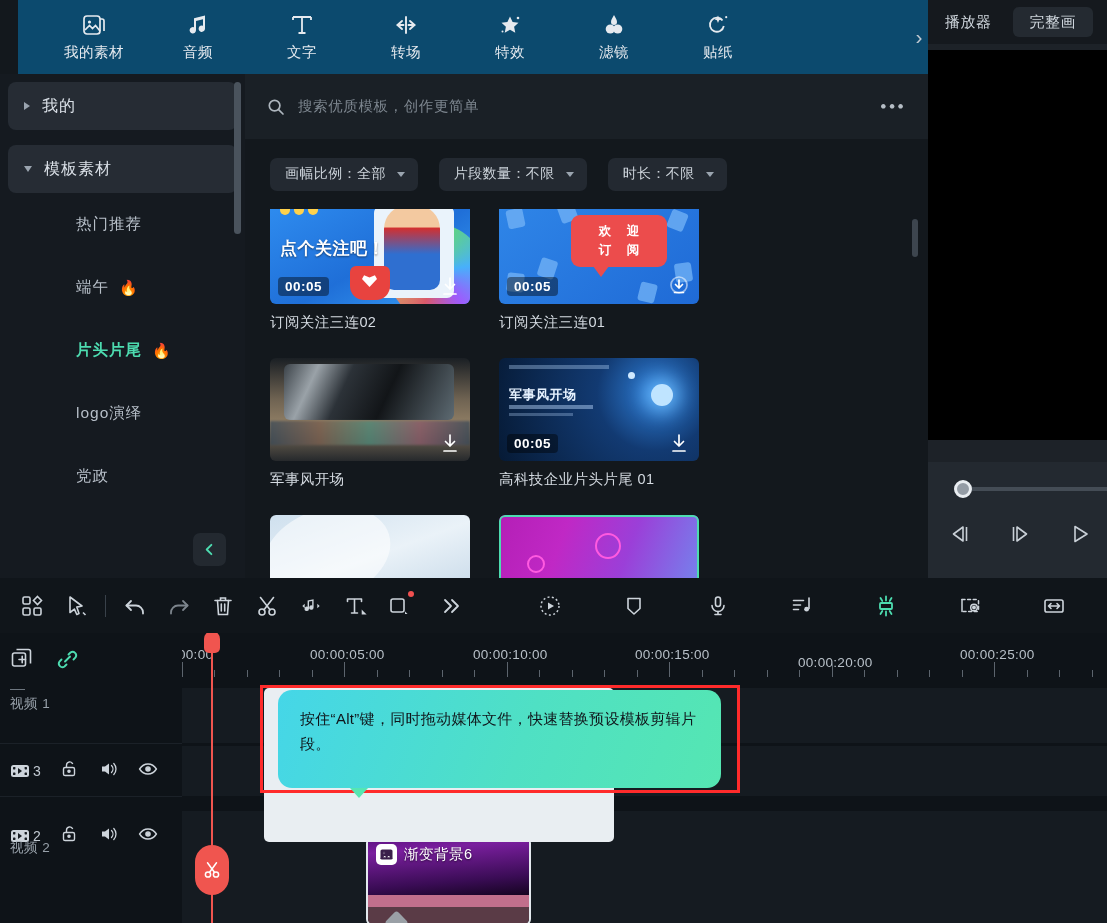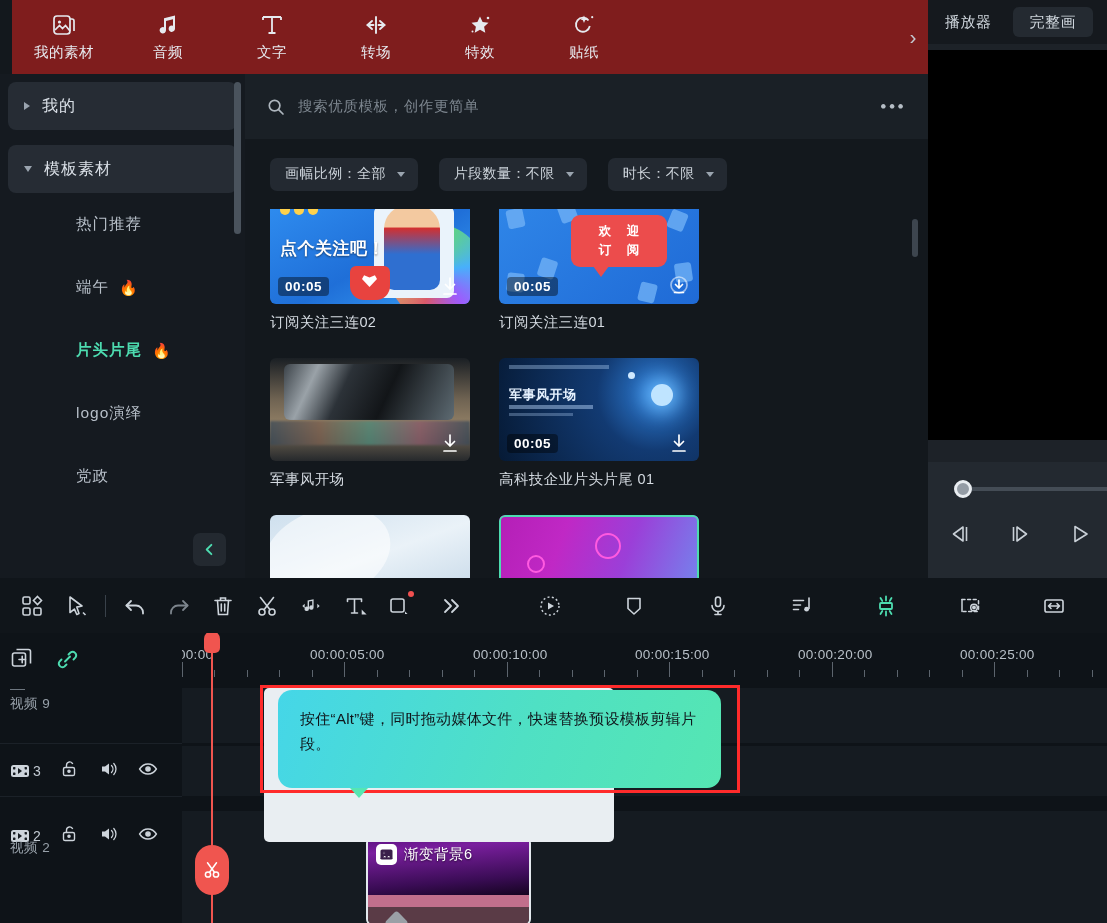--- a/index.html
+++ b/index.html
@@ -13,23 +13,23 @@
   #app { position:relative; width:1107px; height:923px; }
 
   
   .top-section { position:absolute; left:0; top:0; width:1107px; height:578px; }
 
   
   .lib-panel { position:absolute; left:0; top:0; width:928px; height:578px; background:#13181d; }
 
   
   .topnav {
-    position:absolute; left:12px; top:0; width:928px; height:74px;
-    background:#7f1d1d;
-    display:flex; align-items:center;
+    position:absolute; left:18px; top:0; width:928px; height:74px;
+    background:#0c4a6e;
+    display:flex; align-items:center;padding-left:24px;
   }
   .navitem {
     width:104px; height:74px;
     display:flex; flex-direction:column; align-items:center; justify-content:center;
     gap:5px; cursor:pointer; user-select:none;
   }
   .navitem .nicon { width:26px; height:26px; display:block; }
   .navitem .nlabel { font-size:14.5px; color:#e6eaef; letter-spacing:.5px; }
   .navchevron {
     position:absolute; right:10px; top:0; height:74px; width:34px;
@@ -269,20 +269,30 @@
         </div>
         <div class="navitem">
           <span class="nicon">
             <svg viewBox="0 0 26 26" fill="#e6eaef">
               <path d="M13 4.5l2.6 5.6 5.9.7-4.4 4 1.2 5.9-5.3-3-5.3 3 1.2-5.9-4.4-4 5.9-.7z"></path>
               <circle cx="21" cy="6" r="1.3"></circle>
                 <circle cx="5.5" cy="19.5" r="1"></circle>
             </svg>
           </span>
           <span class="nlabel">特效</span>
+        </div>
+        <div class="navitem">
+          <span class="nicon">
+            <svg viewBox="0 0 26 26" fill="#e6eaef">
+              <path d="M13 3c1.5 2.6 3 4.8 3 7a3 3 0 0 1-6 0c0-2.2 1.5-4.4 3-7z"></path>
+              <circle cx="9.3" cy="17" r="4.6"></circle>
+                <circle cx="16.7" cy="17" r="4.6"></circle>
+            </svg>
+          </span>
+          <span class="nlabel">滤镜</span>
         </div>
         <div class="navitem">
           <span class="nicon">
             <svg viewBox="0 0 26 26" fill="none" stroke="#e6eaef" stroke-width="1.8">
               <path d="M17.5 8.5a7 7 0 1 0 1.3 5.5"></path>
               <path d="M13 3.5l1.1 2.6 2.6 1.1-2.6 1.1L13 11l-1.1-2.7L9.3 7.2l2.6-1.1z" fill="#e6eaef" stroke="none"></path>
               <circle cx="21.2" cy="5.2" r="1.1" fill="#e6eaef" stroke="none"></circle>
             </svg>
           </span>
           <span class="nlabel">贴纸</span>
@@ -633,21 +643,21 @@
           </span>
           <span>
             <svg viewBox="0 0 25 25" fill="none" stroke="#4ddcb0" stroke-width="1.9" stroke-linecap="round">
               <path d="M10 14.5l5-5"></path>
               <path d="M13.5 7.5l2-2a3.6 3.6 0 0 1 5 5l-2 2"></path>
               <path d="M11.5 17.5l-2 2a3.6 3.6 0 0 1-5-5l2-2"></path>
             </svg>
           </span>
         </div>
         <div class="trk-label" style="left:10px; top:46px; font-size:15px; color:#6d767f;">—</div>
-        <div class="trk-label" style="left:10px; top:62px;">视频 9</div>
+        <div class="trk-label" style="left:10px; top:62px;">视频 1</div>
 
         <div class="trk-sep" style="top:110px;"></div>
         <div class="trk-row" style="top:113px;">
           <span class="tnum">
             <svg viewBox="0 0 20 20" fill="#cdd4db">
                 <rect x="1" y="4" width="18" height="12" rx="2.5"></rect>
                 <rect x="3" y="6" width="2.4" height="2.4" rx=".6" fill="#161b21"></rect>
                 <rect x="3" y="11.6" width="2.4" height="2.4" rx=".6" fill="#161b21"></rect>
                 <rect x="14.6" y="6" width="2.4" height="2.4" rx=".6" fill="#161b21"></rect>
                 <rect x="14.6" y="11.6" width="2.4" height="2.4" rx=".6" fill="#161b21"></rect>
@@ -713,21 +723,21 @@
         </div>
         <div class="trk-label" style="left:10px; top:206px;">视频 2</div>
       </div>
 
       <div class="tl-scroll">
         <div class="ruler">
           <div class="rlabel" style="left:-4px;">00:00</div>
           <div class="rlabel" style="left:128px;">00:00:05:00</div>
           <div class="rlabel" style="left:291px;">00:00:10:00</div>
           <div class="rlabel" style="left:453px;">00:00:15:00</div>
-          <div class="rlabel" style="left:616px;">00:00:20:00</div>
+          <div class="rlabel" style="left:616px;margin-top:8px;">00:00:20:00</div>
           <div class="rlabel" style="left:778px;">00:00:25:00</div>
 
           <div class="rtick" style="left:0px;   height:15px;"></div>
           <div class="rtick" style="left:32px;  height:7px;"></div>
           <div class="rtick" style="left:65px;  height:7px;"></div>
           <div class="rtick" style="left:97px;  height:7px;"></div>
           <div class="rtick" style="left:130px; height:7px;"></div>
           <div class="rtick" style="left:162px; height:15px;"></div>
           <div class="rtick" style="left:195px; height:7px;"></div>
           <div class="rtick" style="left:227px; height:7px;"></div>

